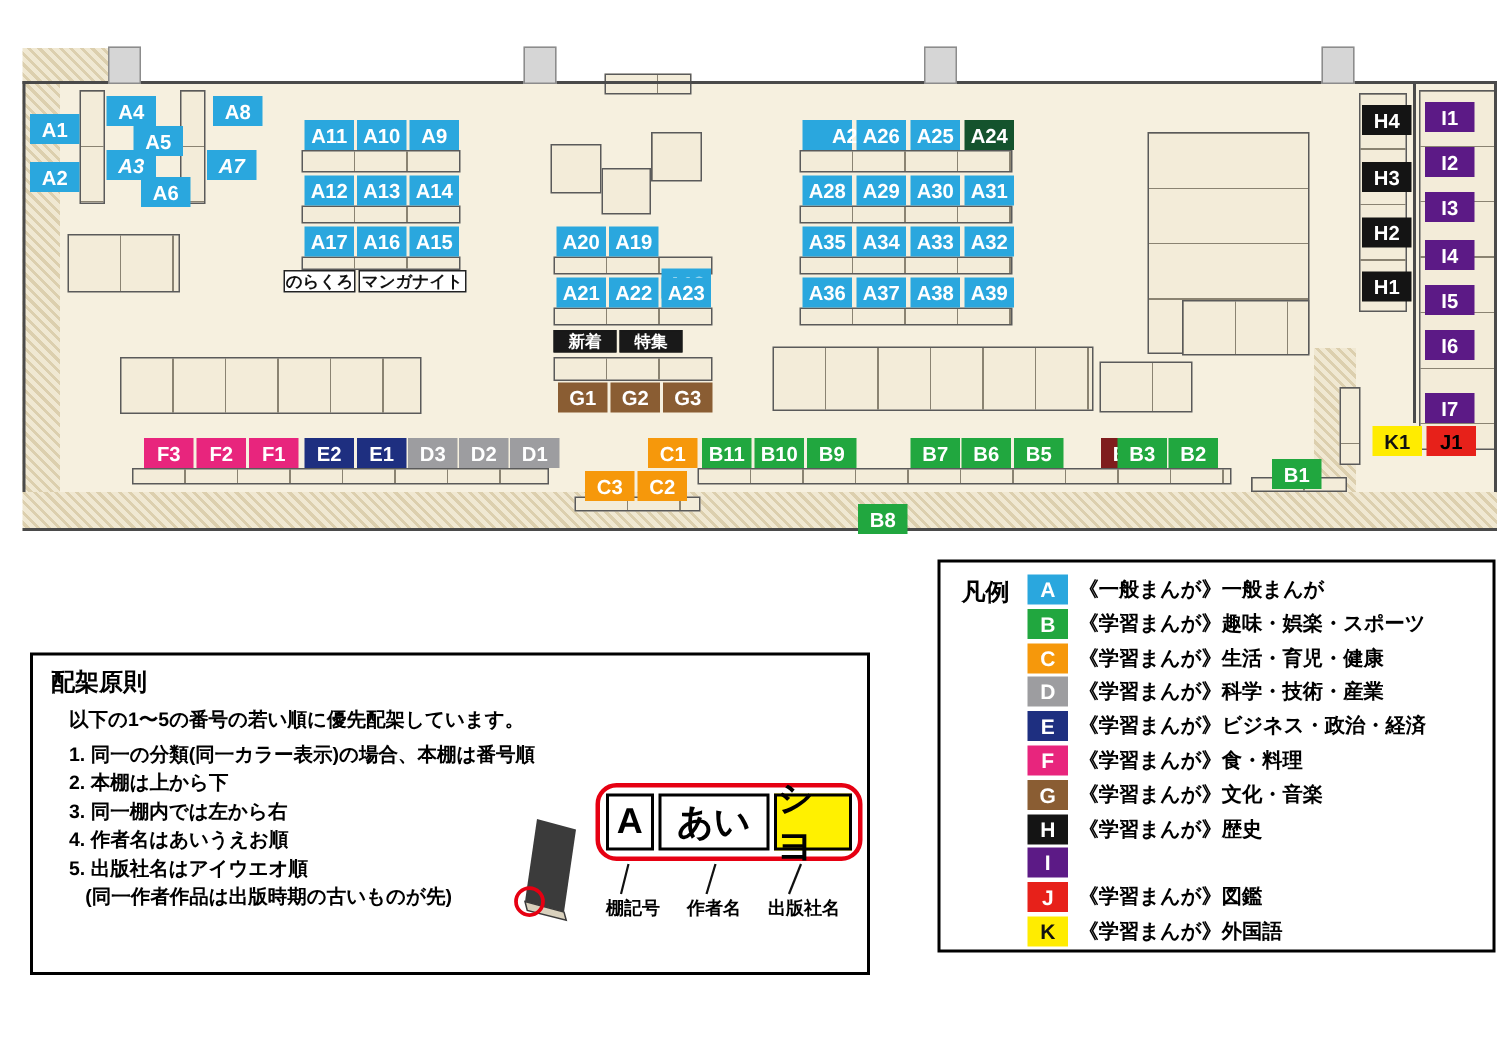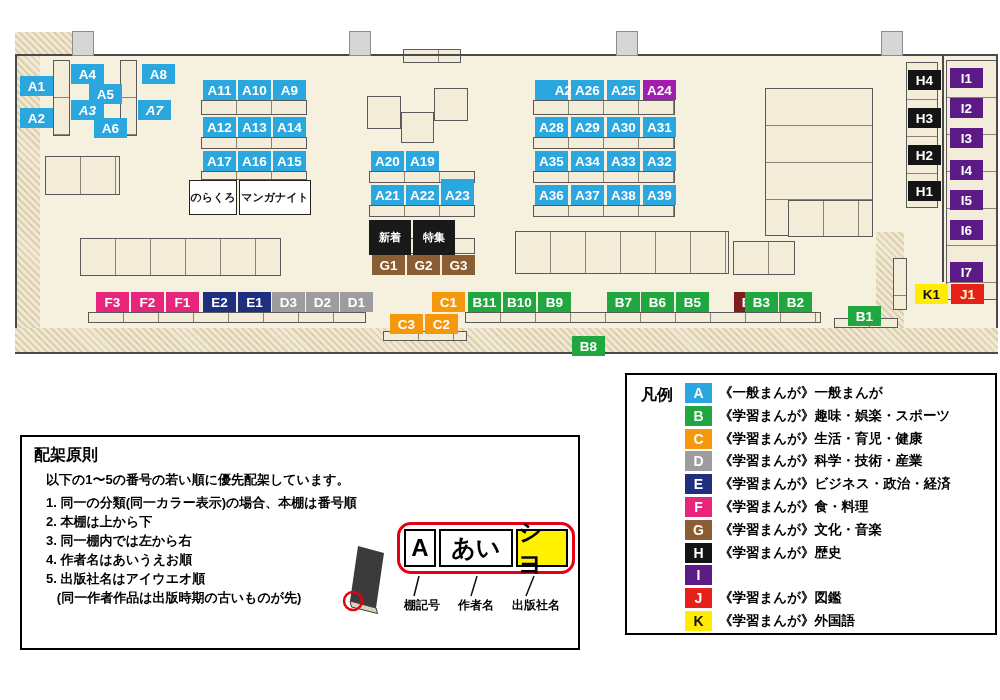--- a/index.html
+++ b/index.html
@@ -12,21 +12,21 @@
   .floor { position:absolute; background:#f6f0df; }
   .hatch { position:absolute;
     background:repeating-linear-gradient(45deg,#f0e8d2 0 3px,#dccfae 3px 5px); }
   .shelf { position:absolute; background:#f3ecd9; border:1px solid #5a5a5a; }
   .shelf.h { background-image:repeating-linear-gradient(90deg,transparent 0 34px,#8a8372 34px 35px); }
   .shelf.v { background-image:repeating-linear-gradient(180deg,transparent 0 36px,#8a8372 36px 37px); }
   .wall { position:absolute; background:#4a4a4a; }
   .pillar { position:absolute; background:#d6d6d6; border:1px solid #8c8c8c; }
   .shelf-label { position:absolute; width:33px; height:20px; font-size:13.5px; font-weight:bold;
     display:flex; align-items:center; justify-content:center; letter-spacing:0; }
-  .text-label { position:absolute; height:35px; background:#fff; border:1px solid #222; color:#111;
+  .text-label { position:absolute; height:15px; background:#fff; border:1px solid #222; color:#111;
     font-size:11px; font-weight:bold; display:flex; align-items:center; justify-content:center; }
   .text-label.inverse { background:#191919; color:#fff; border-color:#191919; }
 
   
   .panel { position:absolute; background:#fff; border:2px solid #000; }
   .legend-panel { left:625px; top:373px; width:372px; height:262px; }
   .legend-title { position:absolute; left:14px; top:10px; font-size:16px; font-weight:bold; }
   .legend-rows { position:absolute; left:58px; top:8px; display:flex; flex-direction:column; gap:2.8px; }
   .legend-row { display:flex; align-items:center; gap:7px; height:20px; }
   .cat-box { width:27px; height:20px; display:flex; align-items:center; justify-content:center;
@@ -122,21 +122,21 @@
     <div class="shelf-label" style="left: 273px; top: 151px; background: rgb(42, 167, 222); color: rgb(255, 255, 255);">A15</div>
     <div class="shelf-label" style="left: 371px; top: 151px; background: rgb(42, 167, 222); color: rgb(255, 255, 255);">A20</div>
     <div class="shelf-label" style="left: 406px; top: 151px; background: rgb(42, 167, 222); color: rgb(255, 255, 255);">A19</div>
     <div class="shelf-label" style="left: 441px; top: 151px; background: rgb(42, 167, 222); color: rgb(255, 255, 255); margin-top: 28px;">A18</div>
     <div class="shelf-label" style="left: 371px; top: 185px; background: rgb(42, 167, 222); color: rgb(255, 255, 255);">A21</div>
     <div class="shelf-label" style="left: 406px; top: 185px; background: rgb(42, 167, 222); color: rgb(255, 255, 255);">A22</div>
     <div class="shelf-label" style="left: 441px; top: 185px; background: rgb(42, 167, 222); color: rgb(255, 255, 255);">A23</div>
     <div class="shelf-label" style="left: 535px; top: 80px; background: rgb(42, 167, 222); color: rgb(255, 255, 255); padding-left: 31px;">A27</div>
     <div class="shelf-label" style="left: 571px; top: 80px; background: rgb(42, 167, 222); color: rgb(255, 255, 255);">A26</div>
     <div class="shelf-label" style="left: 607px; top: 80px; background: rgb(42, 167, 222); color: rgb(255, 255, 255);">A25</div>
-    <div class="shelf-label" style="left: 643px; top: 80px; background: #a21caf; color: rgb(255, 255, 255);">A24</div>
+    <div class="shelf-label" style="left: 643px; top: 80px; background: #14532d; color: rgb(255, 255, 255);">A24</div>
     <div class="shelf-label" style="left: 535px; top: 117px; background: rgb(42, 167, 222); color: rgb(255, 255, 255);">A28</div>
     <div class="shelf-label" style="left: 571px; top: 117px; background: rgb(42, 167, 222); color: rgb(255, 255, 255);">A29</div>
     <div class="shelf-label" style="left: 607px; top: 117px; background: rgb(42, 167, 222); color: rgb(255, 255, 255);">A30</div>
     <div class="shelf-label" style="left: 643px; top: 117px; background: rgb(42, 167, 222); color: rgb(255, 255, 255);">A31</div>
     <div class="shelf-label" style="left: 535px; top: 151px; background: rgb(42, 167, 222); color: rgb(255, 255, 255);">A35</div>
     <div class="shelf-label" style="left: 571px; top: 151px; background: rgb(42, 167, 222); color: rgb(255, 255, 255);">A34</div>
     <div class="shelf-label" style="left: 607px; top: 151px; background: rgb(42, 167, 222); color: rgb(255, 255, 255);">A33</div>
     <div class="shelf-label" style="left: 643px; top: 151px; background: rgb(42, 167, 222); color: rgb(255, 255, 255);">A32</div>
     <div class="shelf-label" style="left: 535px; top: 185px; background: rgb(42, 167, 222); color: rgb(255, 255, 255);">A36</div>
     <div class="shelf-label" style="left: 571px; top: 185px; background: rgb(42, 167, 222); color: rgb(255, 255, 255);">A37</div>
@@ -150,21 +150,21 @@
     <div class="shelf-label" style="left: 908px; top: 145px; background: rgb(20, 20, 20); color: rgb(255, 255, 255);">H2</div>
     <div class="shelf-label" style="left: 908px; top: 181px; background: rgb(20, 20, 20); color: rgb(255, 255, 255);">H1</div>
     <div class="shelf-label" style="left: 950px; top: 68px; background: rgb(92, 26, 134); color: rgb(255, 255, 255);">I1</div>
     <div class="shelf-label" style="left: 950px; top: 98px; background: rgb(92, 26, 134); color: rgb(255, 255, 255);">I2</div>
     <div class="shelf-label" style="left: 950px; top: 128px; background: rgb(92, 26, 134); color: rgb(255, 255, 255);">I3</div>
     <div class="shelf-label" style="left: 950px; top: 160px; background: rgb(92, 26, 134); color: rgb(255, 255, 255);">I4</div>
     <div class="shelf-label" style="left: 950px; top: 190px; background: rgb(92, 26, 134); color: rgb(255, 255, 255);">I5</div>
     <div class="shelf-label" style="left: 950px; top: 220px; background: rgb(92, 26, 134); color: rgb(255, 255, 255);">I6</div>
     <div class="shelf-label" style="left: 950px; top: 262px; background: rgb(92, 26, 134); color: rgb(255, 255, 255);">I7</div>
     <div class="shelf-label" style="left: 915px; top: 284px; background: rgb(255, 236, 0); color: rgb(17, 17, 17);">K1</div>
-    <div class="shelf-label" style="left: 951px; top: 284px; background: rgb(231, 33, 26); color: #fef9c3; text-align: right;">J1</div>
+    <div class="shelf-label" style="left: 951px; top: 284px; background: rgb(231, 33, 26); color: #000000; text-align: right;">J1</div>
     <div class="shelf-label" style="left: 96px; top: 292px; background: rgb(232, 37, 125); color: rgb(255, 255, 255);">F3</div>
     <div class="shelf-label" style="left: 131px; top: 292px; background: rgb(232, 37, 125); color: rgb(255, 255, 255);">F2</div>
     <div class="shelf-label" style="left: 166px; top: 292px; background: rgb(232, 37, 125); color: rgb(255, 255, 255);">F1</div>
     <div class="shelf-label" style="left: 203px; top: 292px; background: rgb(30, 47, 128); color: rgb(255, 255, 255);">E2</div>
     <div class="shelf-label" style="left: 238px; top: 292px; background: rgb(30, 47, 128); color: rgb(255, 255, 255);">E1</div>
     <div class="shelf-label" style="left: 272px; top: 292px; background: rgb(157, 157, 160); color: rgb(255, 255, 255);">D3</div>
     <div class="shelf-label" style="left: 306px; top: 292px; background: rgb(157, 157, 160); color: rgb(255, 255, 255);">D2</div>
     <div class="shelf-label" style="left: 340px; top: 292px; background: rgb(157, 157, 160); color: rgb(255, 255, 255);">D1</div>
     <div class="shelf-label" style="left: 432px; top: 292px; background: rgb(246, 152, 11); color: rgb(255, 255, 255);">C1</div>
     <div class="shelf-label" style="left: 468px; top: 292px; background: rgb(33, 167, 63); color: rgb(255, 255, 255);">B11</div>

